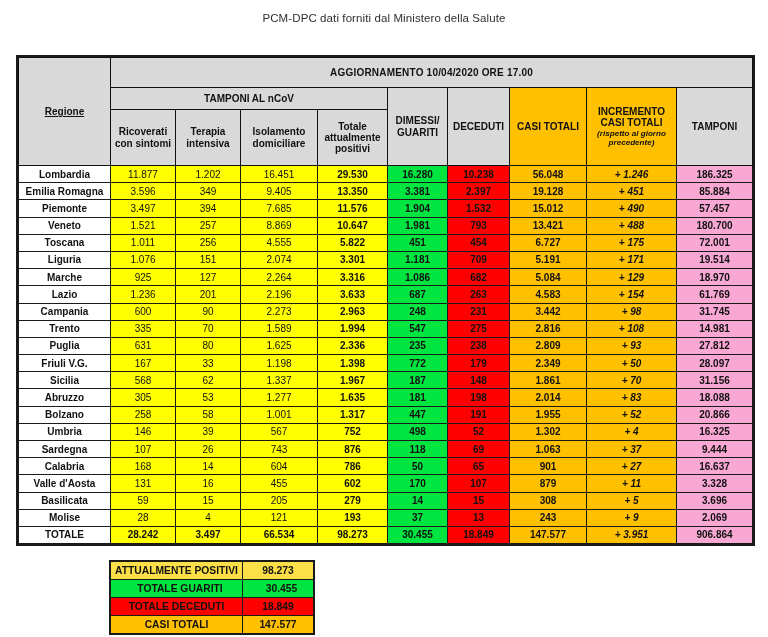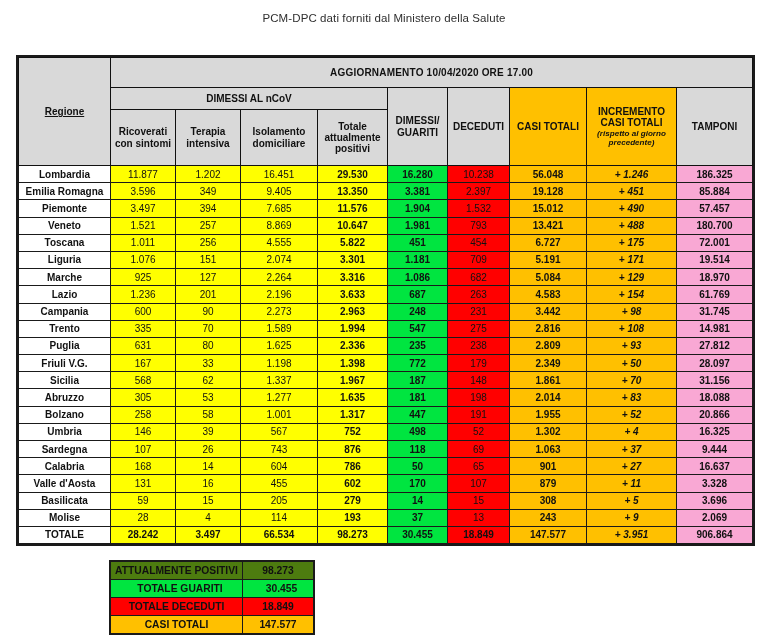--- a/index.html
+++ b/index.html
@@ -132,21 +132,21 @@
 
   td.b { font-weight: bold; }
   td.num { font-size: 10.1px; }
   td.incr {
     font-style: italic;
     font-weight: bold;
     font-size: 9.7px;
   }
   td.deceduti-cell {
     color: #1a0000;
-    font-weight: normal;
+    font-weight: bold;
   }
   td.green, td.grey, td.orange { font-weight: bold; }
 
   tr.totale td { font-weight: bold; border-top: 1.8px solid #111 !important; }
   tr.totale td.region { background: #ffffff; margin-top: 36px; }
 
   
   .sep-left { border-left: 1.8px solid #111 !important; }
 
   
@@ -167,21 +167,21 @@
     height: 18px;
     text-align: center;
     vertical-align: middle;
     font-weight: bold;
     font-size: 10.3px;
     color: #111;
     white-space: nowrap;
   }
   td.sum-label { width: 132px; }
   td.sum-value { width: 71px; }
-  .s-yellow { background: #4d7c0f; }
+  .s-yellow { background: #fde047; }
   .s-green  { background: #00e540; padding-left: 8px; }
   .s-red    { background: #ff0000; color:#1a0000; }
   .s-orange { background: #ffc000; }
 </style>
 </head>
 <body>
 
 <div id="page">
 
   <div class="page-title">PCM-DPC dati forniti dal Ministero della Salute</div>
@@ -199,21 +199,21 @@
         <col style="width:77px">
         <col style="width:90px">
         <col style="width:76px">
       </colgroup>
       <thead>
         <tr>
           <th class="hdr hdr-regione" rowspan="3">Regione</th>
           <th class="hdr hdr-aggiorn" colspan="9">AGGIORNAMENTO 10/04/2020 ORE 17.00</th>
         </tr>
         <tr>
-          <th class="hdr hdr-group" colspan="4">DIMESSI AL nCoV</th>
+          <th class="hdr hdr-group" colspan="4">TAMPONI AL nCoV</th>
           <th class="hdr hdr-side" rowspan="2">DIMESSI/ GUARITI</th>
           <th class="hdr hdr-side" rowspan="2">DECEDUTI</th>
           <th class="hdr-orange hdr-side" rowspan="2">CASI TOTALI</th>
           <th class="hdr-orange hdr-incr" rowspan="2"><span>INCREMENTO CASI  TOTALI</span><span class="sub-note">(rispetto al giorno precedente)</span></th>
           <th class="hdr hdr-side" rowspan="2">TAMPONI</th>
         </tr>
         <tr>
           <th class="hdr hdr-sub">Ricoverati con sintomi</th>
           <th class="hdr hdr-sub">Terapia intensiva</th>
           <th class="hdr hdr-sub">Isolamento domiciliare</th>
@@ -458,21 +458,21 @@
             <td class="green num b sep-left">14</td>
             <td class="red num b deceduti-cell">15</td>
             <td class="orange num b">308</td>
             <td class="orange incr">+ 5</td>
             <td class="grey num b sep-left">3.696</td>
           </tr>
           <tr>
             <td class="region">Molise</td>
             <td class="yellow num">28</td>
             <td class="yellow num">4</td>
-            <td class="yellow num">114</td>
+            <td class="yellow num">121</td>
             <td class="yellow num b">193</td>
             <td class="green num b sep-left">37</td>
             <td class="red num b deceduti-cell">13</td>
             <td class="orange num b">243</td>
             <td class="orange incr">+ 9</td>
             <td class="grey num b sep-left">2.069</td>
           </tr>
           <tr class="totale">
             <td class="region">TOTALE</td>
             <td class="yellow num">28.242</td>

